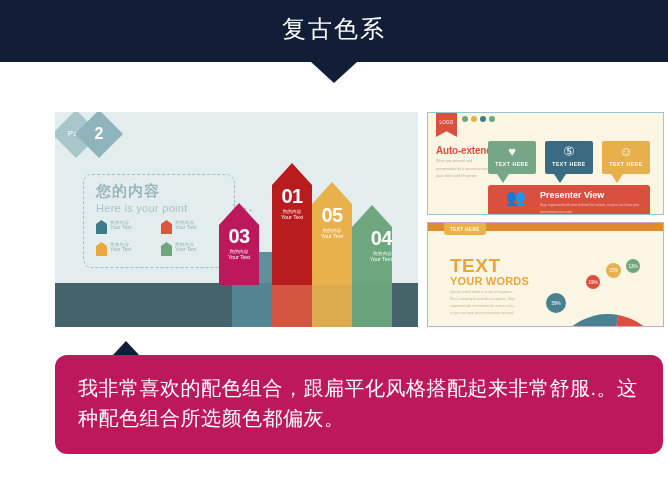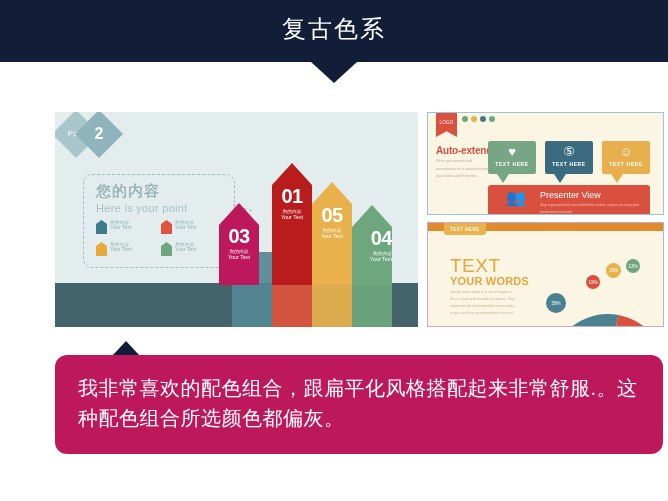--- a/index.html
+++ b/index.html
@@ -131,41 +131,41 @@
   .sbubble .glyph{display:block;font-size:13px;margin-top:4px;line-height:1;}
   .sbubble .lbl{display:block;font-size:5px;letter-spacing:.6px;margin-top:3px;font-weight:bold;}
   .presenter{
     position:absolute;left:60px;top:72px;width:162px;height:30px;
     background:#D9503F;border-radius:3px 3px 0 0;color:#fff;
   }
   .presenter .pp-icon{
     position:absolute;left:18px;top:5px;font-size:16px;line-height:1;
   }
   .presenter .pp-title{
-    position:absolute;left:52px;top:5px;font-size:9px;font-weight:normal;
+    position:absolute;left:52px;top:5px;font-size:9px;font-weight:bold;
   }
   .presenter .pp-body{
     position:absolute;left:52px;top:17px;width:100px;
     font-size:3.4px;line-height:2.1;color:#F4C3B9;
   }
 
   
   .thumb-br{
     position:absolute;left:427px;top:222px;width:237px;height:105px;
     background:#FBF6E3;border:1.5px solid #C9A9CC;box-sizing:border-box;
     overflow:hidden;
   }
   .br-topbar{position:absolute;left:0;top:0;width:237px;height:8px;background:#E08A2E;}
   .br-tab{
     position:absolute;left:16px;top:0;width:42px;height:12px;
     background:#E9B34A;border-radius:0 0 3px 3px;
     color:#fff;font-size:4.5px;font-weight:bold;letter-spacing:.5px;
     display:flex;align-items:center;justify-content:center;
   }
-  .br-text{position:absolute;left:22px;top:32px;color:#E9A53C;font-size:19px;font-weight:normal;letter-spacing:.5px;}
+  .br-text{position:absolute;left:22px;top:32px;color:#E9A53C;font-size:19px;font-weight:bold;letter-spacing:.5px;}
   .br-words{position:absolute;left:22px;top:52px;color:#E9A53C;font-size:11px;font-weight:bold;letter-spacing:.2px;}
   .br-body{position:absolute;left:22px;top:66px;width:68px;font-size:3.3px;line-height:2.1;color:#C9B08F;}
 
   .donut{position:absolute;left:118px;top:44px;width:125px;height:125px;}
   .pbub{
     position:absolute;border-radius:50%;color:#fff;text-align:center;
     font-size:4.6px;display:flex;align-items:center;justify-content:center;
   }
   .pbub:after{
     content:"";position:absolute;left:3px;bottom:-4px;width:0;height:0;

